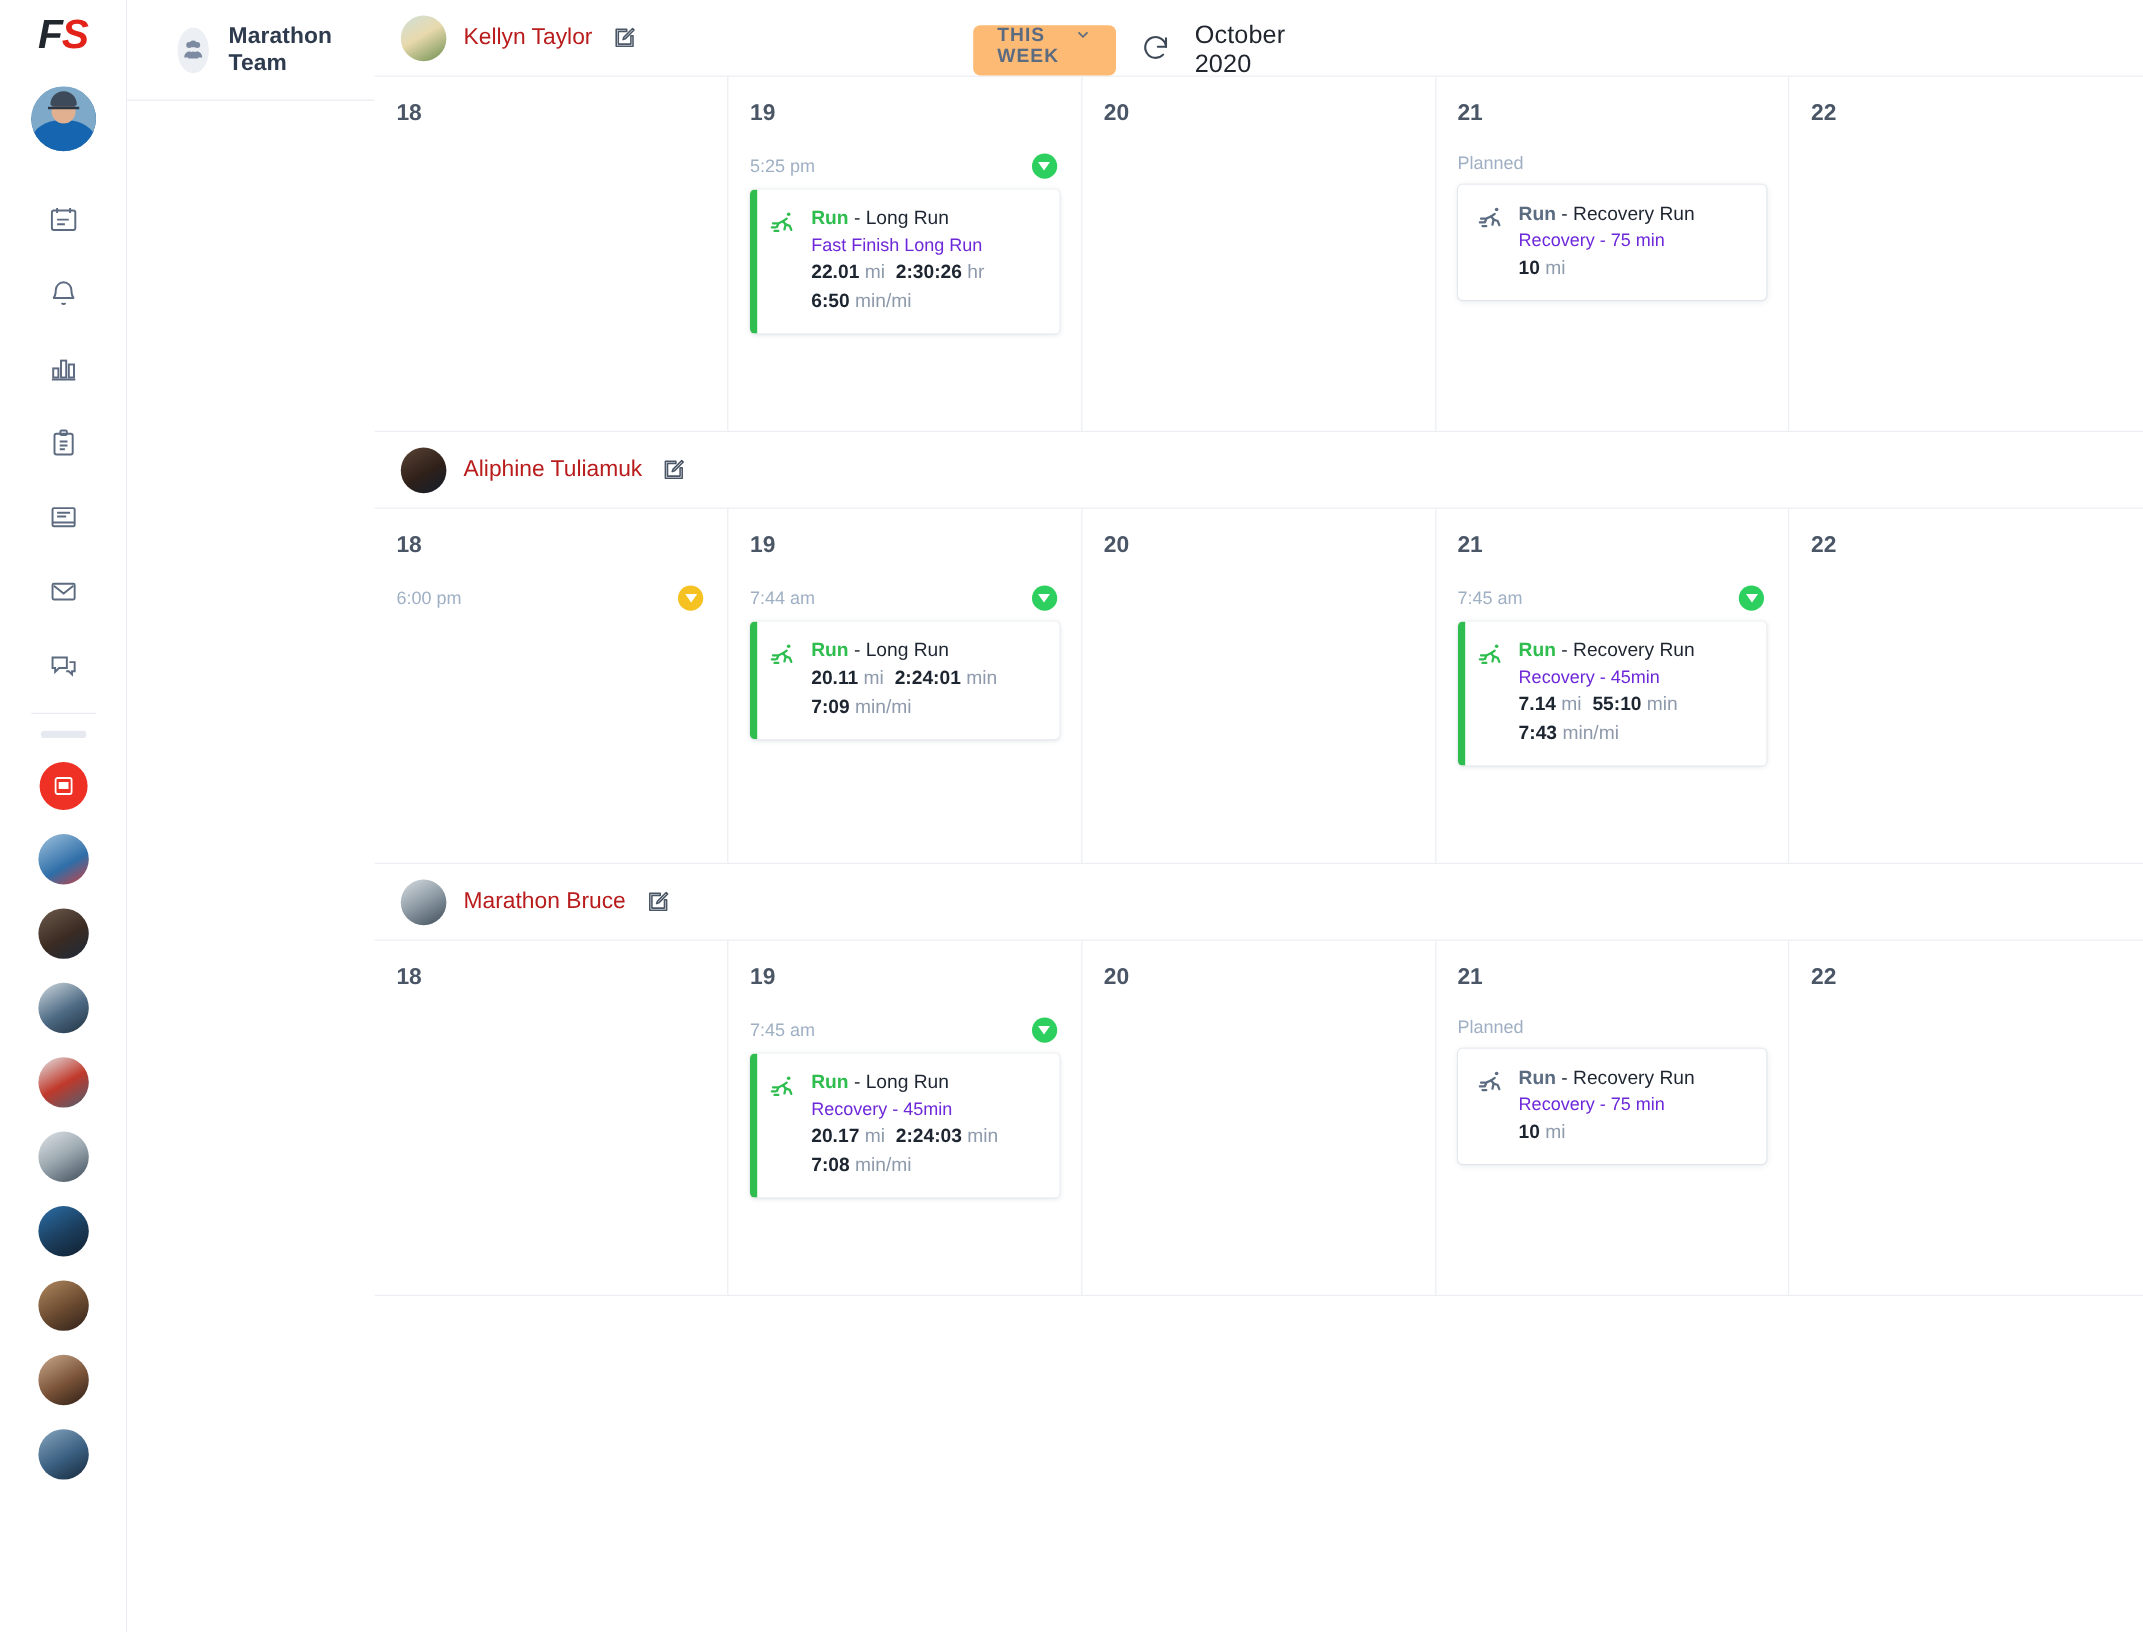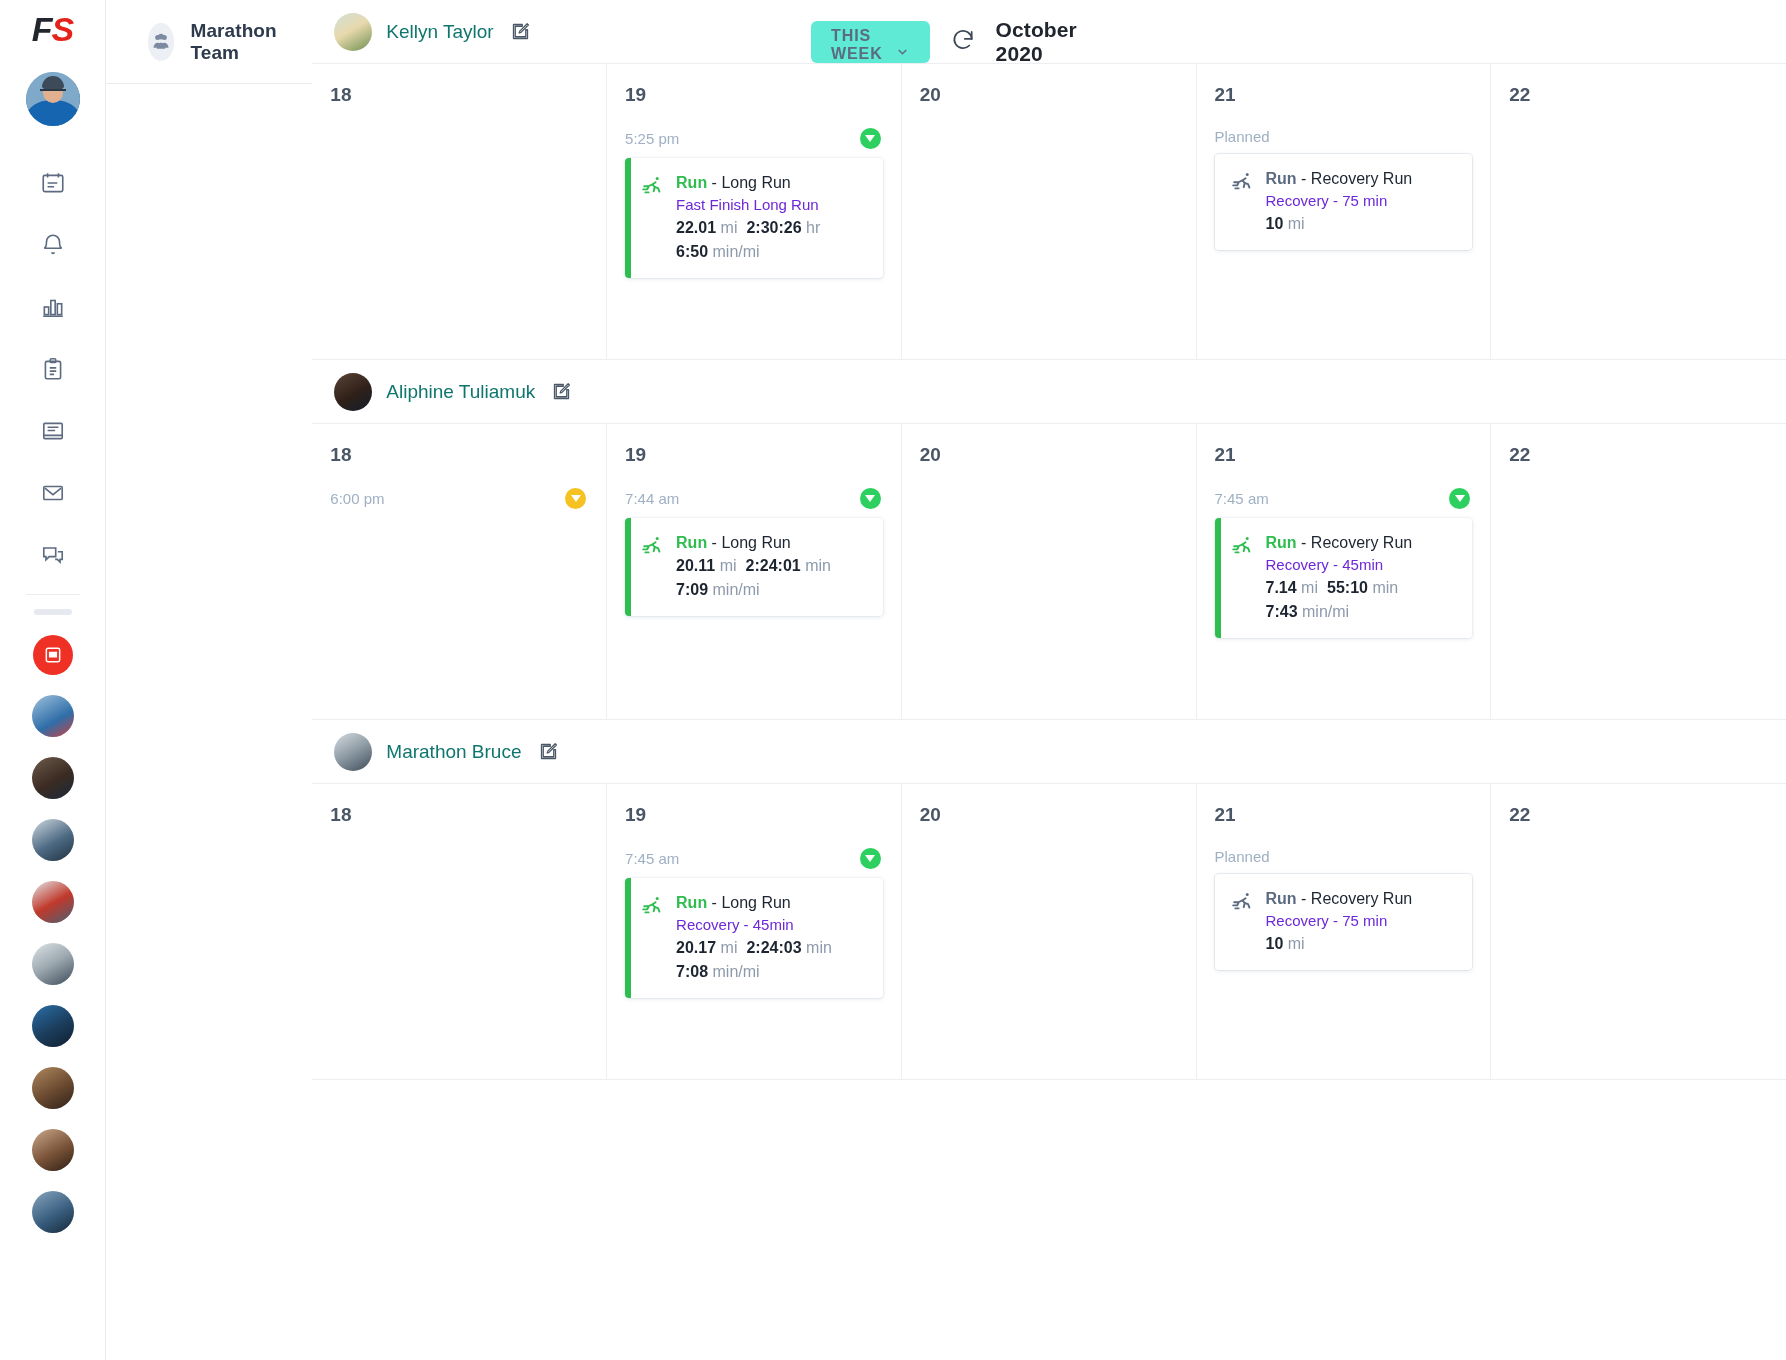--- a/index.html
+++ b/index.html
@@ -71,29 +71,29 @@
     width: 38px; height: 38px; border-radius: 50%; background: #eceff4;
     display: flex; align-items: center; justify-content: center;
   }
   .team-name { font-size: 19px; font-weight: bold; color: #2e3a4d; letter-spacing: .1px; }
 
   .topbar-center {
     position: absolute; left: 705px; top: 0; height: 84px;
     display: flex; align-items: center; gap: 20px;
   }
   .week-select {
-    background: #5eead4; border-radius: 6px; height: 42px;
-    padding: 0 20px; display: flex; align-items: flex-end; gap: 12px;
+    background: #fdba74; border-radius: 6px; height: 42px;
+    padding: 0 20px; display: flex; align-items: flex-start; gap: 12px;
     cursor: pointer;
   }
   .week-select span {
     font-size: 16px; font-weight: bold; color: #5b6b80; letter-spacing: .9px;
   }
   .refresh { cursor: pointer; display: flex; align-items: center; }
-  .month-label { font-size: 21px; font-weight: bold; color: #21262e; letter-spacing: .1px; }
+  .month-label { font-size: 21px; font-weight: normal; color: #21262e; letter-spacing: .1px; }
 
   
   .dayhdr {
     height: 36px; flex: 0 0 36px;
     display: grid; grid-template-columns: repeat(5, 1fr);
     border-bottom: 1px solid #eceef2;
     background: #fff;
   }
   .dayhdr div {
     display: flex; align-items: center; justify-content: center;
@@ -101,21 +101,21 @@
   }
 
   .scroller { flex: 1; overflow: hidden; }
 
   
   .athlete-hdr {
     height: 64px; display: flex; align-items: center; gap: 14px;
     padding-left: 22px; border-bottom: 1px solid #eceef2; background: #fff;
   }
   .athlete-hdr .avatar { width: 38px; height: 38px; margin: 0; }
-  .athlete-name { font-size: 19px; color: #0f766e; }
+  .athlete-name { font-size: 19px; color: #b91c1c; }
   .edit-btn { cursor: pointer; display: flex; align-items: center; margin-left: 2px; }
 
   .week-grid {
     display: grid; grid-template-columns: repeat(5, 1fr);
     border-bottom: 1px solid #eceef2;
   }
   .daycell {
     min-height: 295px; border-right: 1px solid #eceef2;
     padding: 20px 18px 10px 18px; position: relative;
   }

